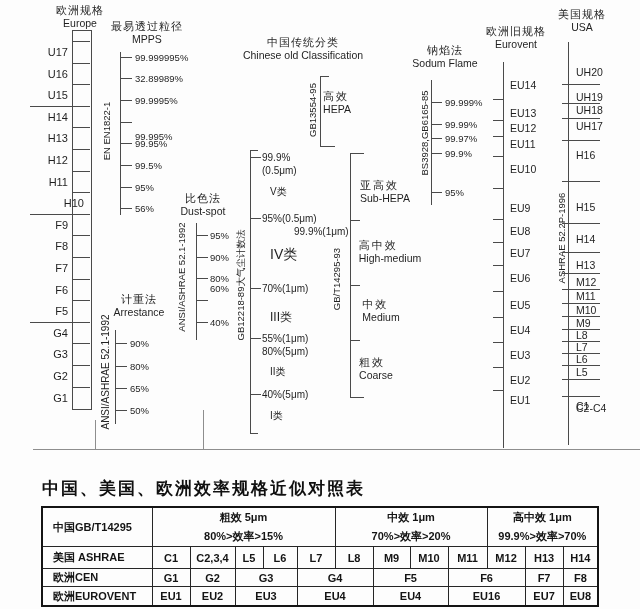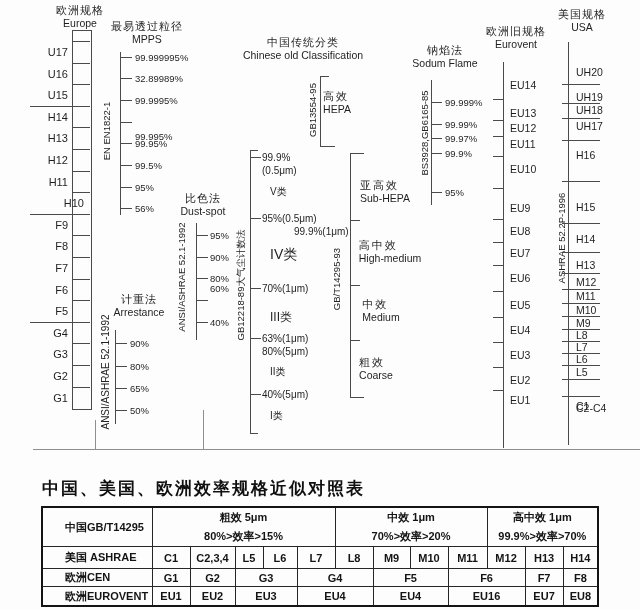--- a/index.html
+++ b/index.html
@@ -16,21 +16,21 @@
   .elabel{position:absolute;font-size:10.5px;white-space:nowrap;transform:translateY(-50%)}
   .rlabel{position:absolute;font-size:11px;white-space:nowrap;transform:translateY(-50%);text-align:right}
   .grade{position:absolute;transform:translateX(-50%);line-height:1.3;white-space:nowrap}
   .grade .zh{font-size:11px;letter-spacing:2px}
   .grade .en{font-size:10.5px}
   .ladder{position:absolute;border:1px solid #4a4a4a;background:transparent}
   .tbl-title{position:absolute;font-size:17px;font-weight:bold;letter-spacing:2px;color:#101010}
   table.cmp{position:absolute;border-collapse:collapse;table-layout:fixed;
     font-size:11px;color:#141414;border:2px solid #141414}
   table.cmp td{border:1px solid #262626;text-align:center;padding:0;overflow:hidden;white-space:nowrap}
-  table.cmp td.lab{text-align:left;padding-left:22px}
+  table.cmp td.lab{text-align:left;padding-left:10px}
   table.cmp td.hd div{line-height:1.7;font-weight:bold}
   table.cmp td{font-weight:bold}
 </style>
 </head>
 <body>
 
 <div id="root" class="canvas">
 
   <div class="hdr" style="left:80px;top:4px">
     <div class="zh">欧洲规格</div>
@@ -202,21 +202,21 @@
       <div class="slabel" style="left: 262px; top: 170px; font-size: 10px;">(0.5μm)</div>
       <div class="slabel" style="left: 270px; top: 192px; font-size: 10px;">V类</div>
       <div class="hline" style="left: 250px; top: 218px; width: 11px;"></div>
       <div class="slabel" style="left: 262px; top: 218px; font-size: 10px;">95%(0.5μm)</div>
       <div class="slabel" style="left: 262px; top: 231px; font-size: 10px; margin-left: 32px;">99.9%(1μm)</div>
       <div class="slabel" style="left: 270px; top: 255px; font-size: 14px;">IV类</div>
       <div class="hline" style="left: 250px; top: 288px; width: 11px;"></div>
       <div class="slabel" style="left: 262px; top: 288px; font-size: 10px;">70%(1μm)</div>
       <div class="slabel" style="left: 270px; top: 317px; font-size: 12px;">III类</div>
       <div class="hline" style="left: 250px; top: 338px; width: 11px;"></div>
-      <div class="slabel" style="left: 262px; top: 338px; font-size: 10px;">63%(1μm)</div>
+      <div class="slabel" style="left: 262px; top: 338px; font-size: 10px;">55%(1μm)</div>
       <div class="slabel" style="left: 262px; top: 351px; font-size: 10px;">80%(5μm)</div>
       <div class="slabel" style="left: 270px; top: 372px; font-size: 10px;">II类</div>
       <div class="hline" style="left: 250px; top: 394px; width: 11px;"></div>
       <div class="slabel" style="left: 262px; top: 394px; font-size: 10px;">40%(5μm)</div>
       <div class="slabel" style="left: 270px; top: 416px; font-size: 10px;">I类</div>
       <div class="vline" style="left: 503px; top: 62px; height: 386px;"></div>
       <div class="elabel" style="left: 510px; top: 85px;">EU14</div>
       <div class="elabel" style="left: 510px; top: 113px;">EU13</div>
       <div class="elabel" style="left: 510px; top: 128px;">EU12</div>
       <div class="elabel" style="left: 510px; top: 144px;">EU11</div>

